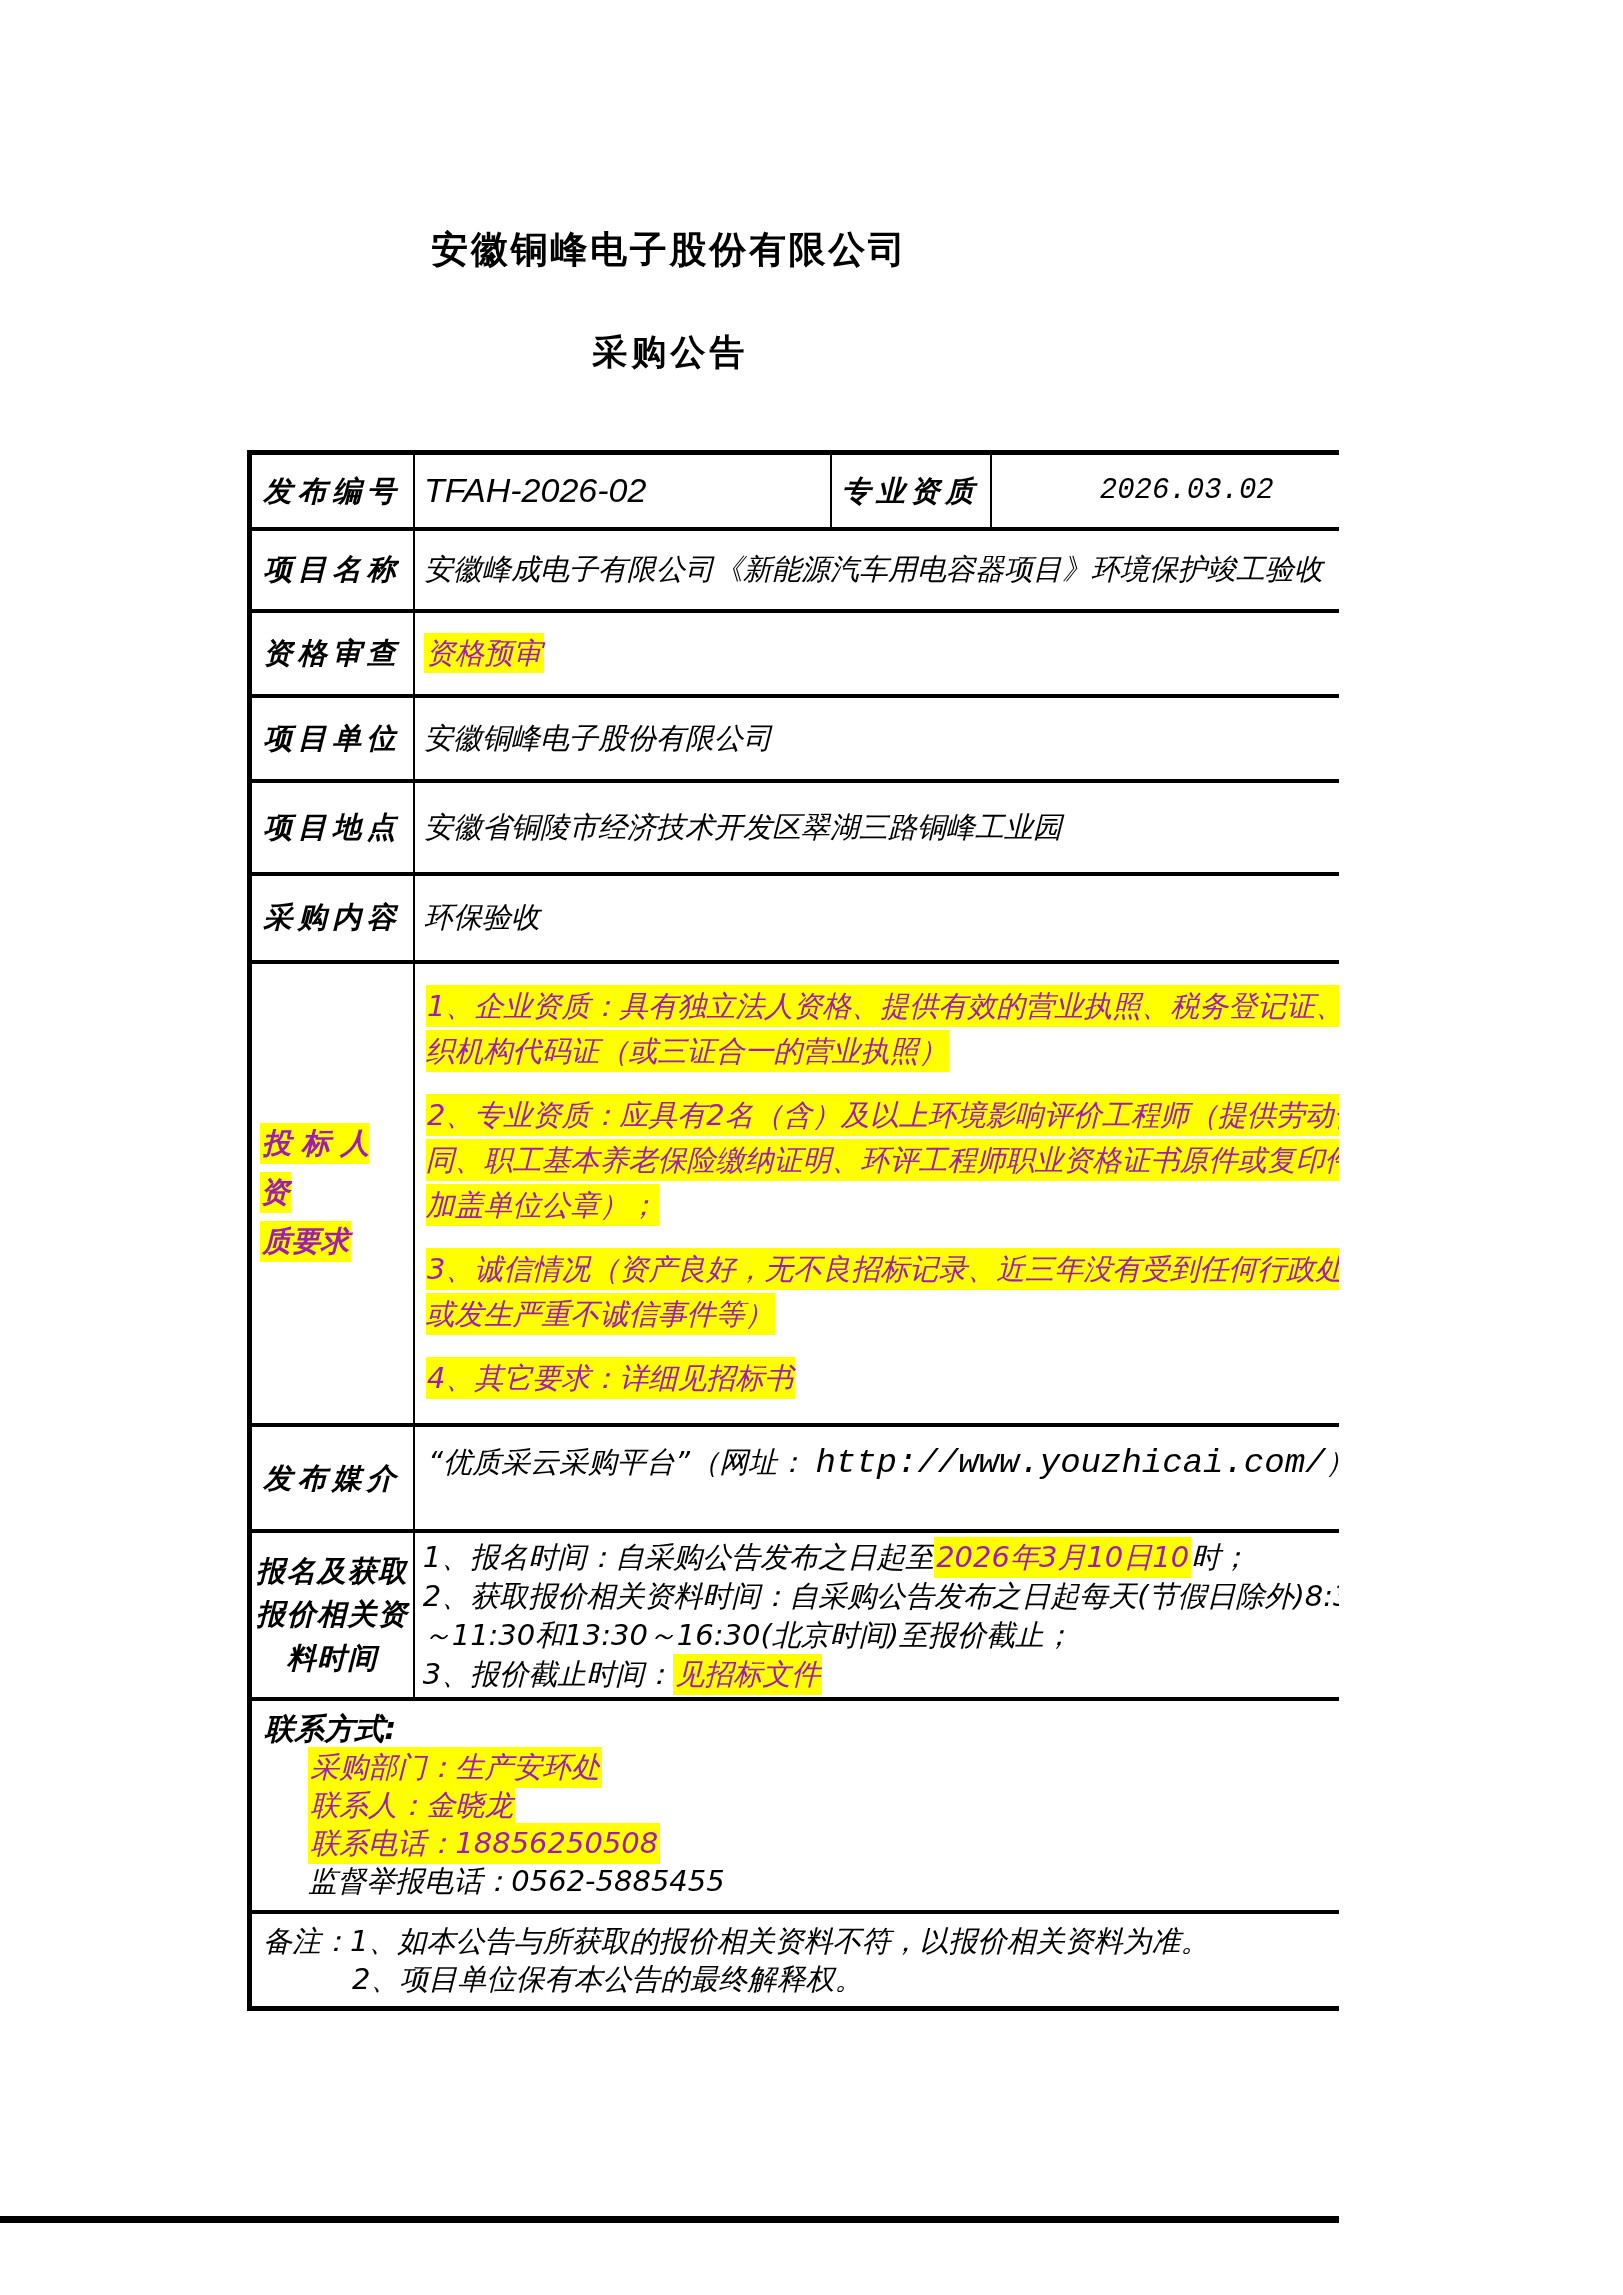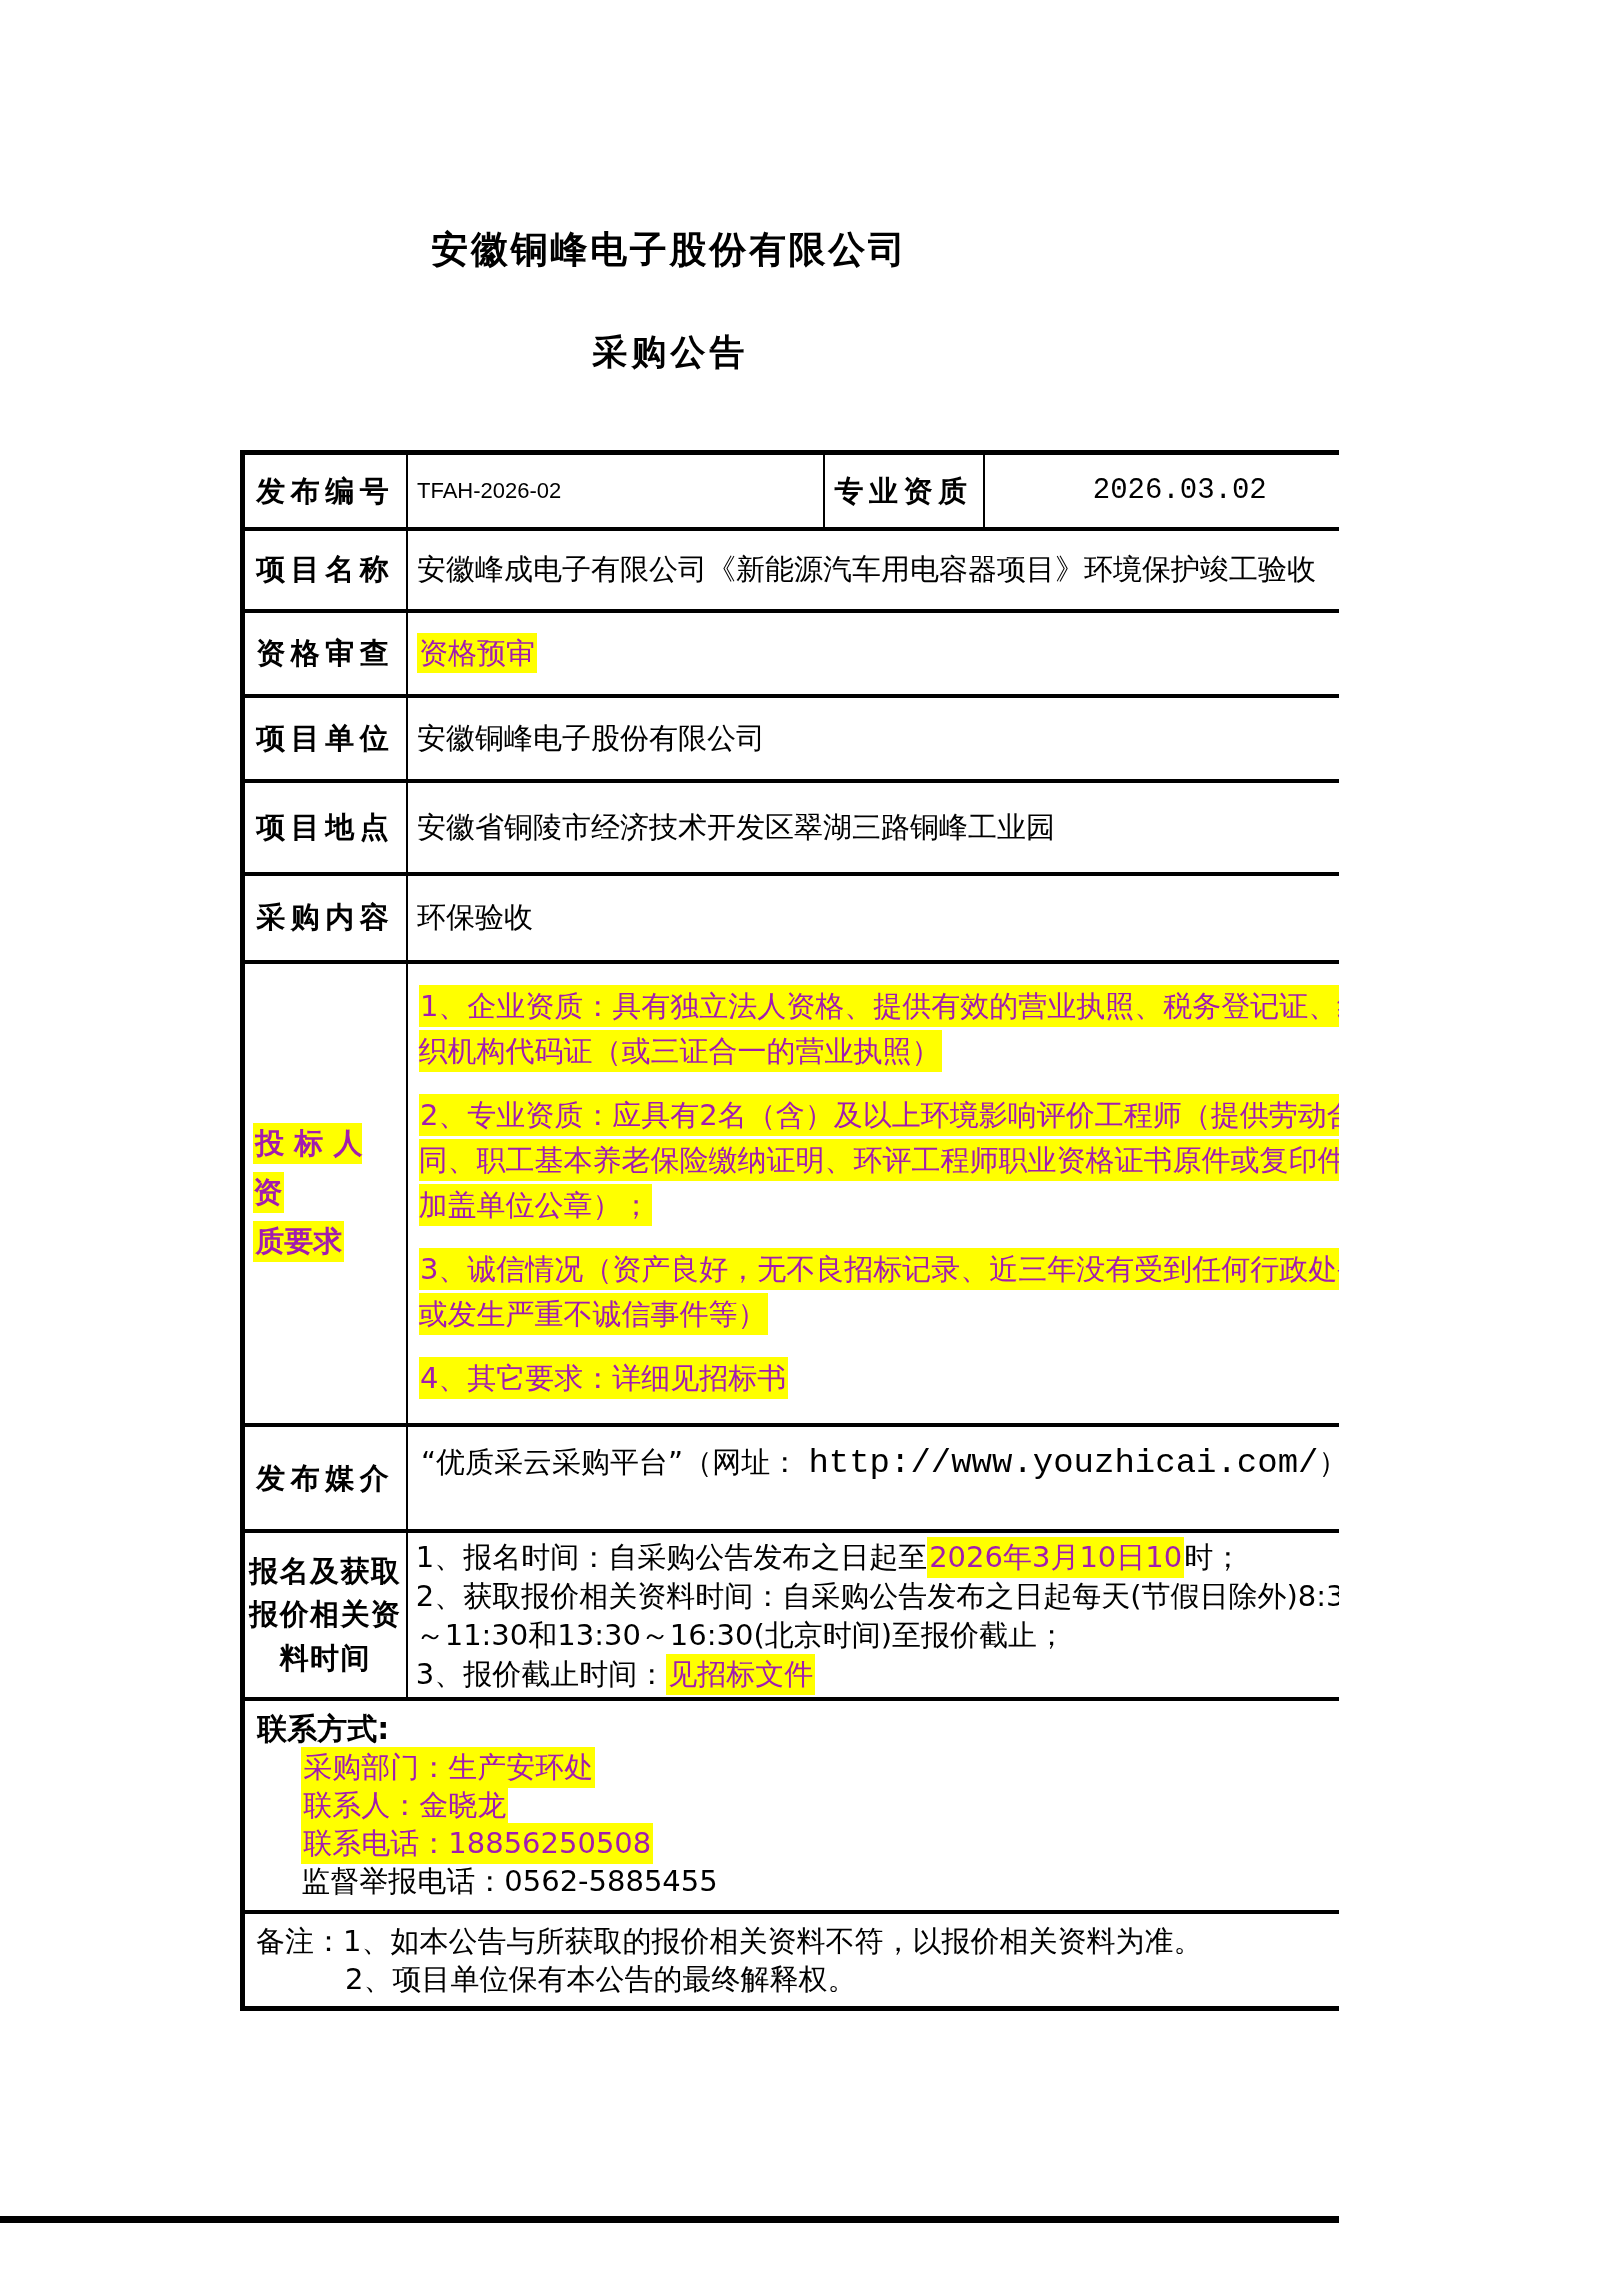--- a/index.html
+++ b/index.html
@@ -23,46 +23,47 @@
   .doc-subtitle {
     position: absolute;
     top: 329px; left: 1px; width: 100%;
     text-align: center;
     font-size: 35px;
     font-weight: bold;
     letter-spacing: 4.1px;
   }
   table.info {
     position: absolute;
-    left: 240px; top: 450px;
+    left: 247px; top: 450px;
     width: 1134px;
     border-collapse: collapse;
     table-layout: fixed;
     border: 5.5px solid #000;
+    font-style: italic;
   }
   td {
     border: 2px solid #000;
     border-top-width: 4.8px;
     border-bottom-width: 4.8px;
     vertical-align: middle;
     font-size: 29px;
     line-height: 1.45;
     padding: 2.7px 6.8px;
     overflow: hidden;
   }
   td.lbl {
     font-weight: bold;
     text-align: center;
     letter-spacing: 5.5px;
     padding: 2.7px 1.4px;
   }
   td.val { text-align: left; padding-left: 9.5px; }
   .code-val {
     font-family: "Liberation Sans", sans-serif;
-    font-size: 22px;
+    font-size: 34px;
     letter-spacing: 0;
   }
   .date-val {
     font-family: "Liberation Mono", monospace;
     font-size: 29px;
     text-align: center;
   }
   mark {
     background: #ffff00;
     color: #a21caf;

